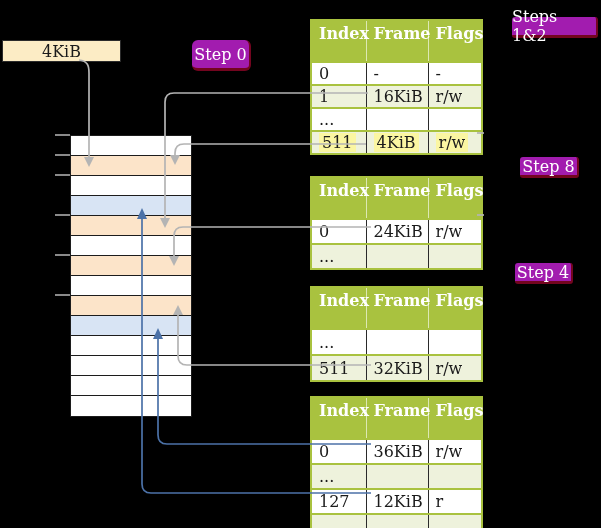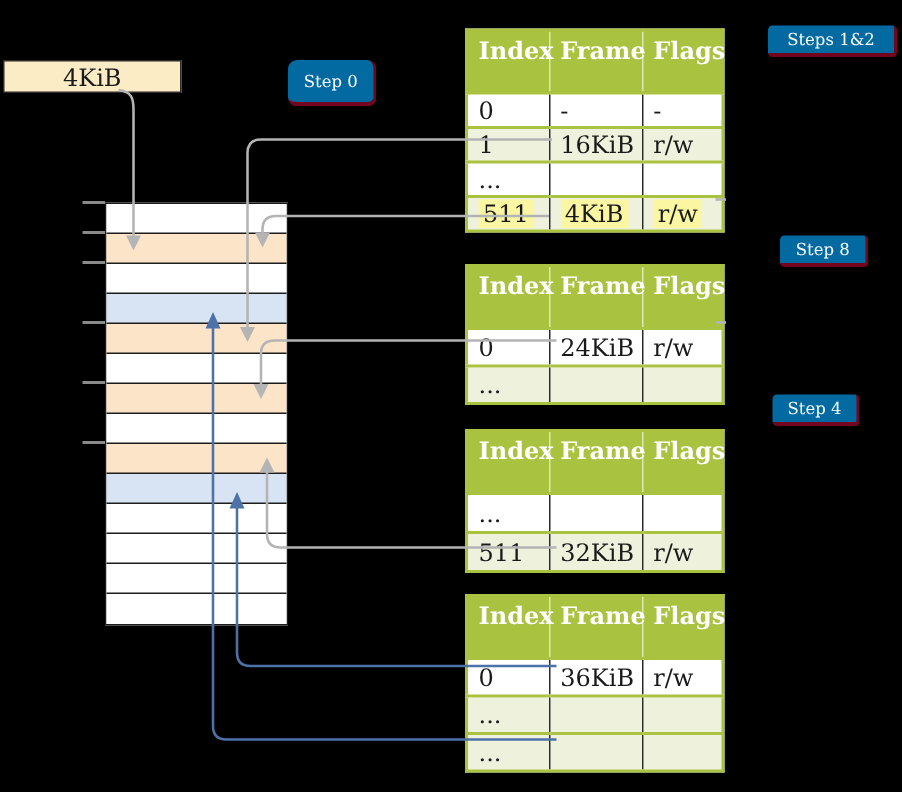--- a/index.html
+++ b/index.html
@@ -6,21 +6,21 @@
   #canvas{position:relative;width:601px;height:528px;background:#000;overflow:hidden;
           font-family:"DejaVu Serif","Liberation Serif",serif;}
 
   
   .label-box{position:absolute;left:2px;top:40px;width:117px;height:20px;
              background:#fcecc5;border:1px solid #2b2b2b;
              display:flex;align-items:center;justify-content:center;
              font-size:16px;color:#1a1a1a;}
 
   
-  .badge{position:absolute;background:#0369a1;color:#fff;font-size:11px;
+  .badge{position:absolute;background:#a21caf;color:#fff;font-size:16px;
          display:flex;align-items:center;justify-content:center;
          border-right:2px solid #73051f;border-bottom:3px solid #73051f;
          border-radius:3px;box-sizing:border-box;}
   .badge.b0{left:192px;top:40px;width:59px;height:31px;border-radius:6px;}
   .badge.b12{left:512px;top:17px;width:86px;height:21px;}
   .badge.b3{left:520px;top:157px;width:59px;height:21px;}
   .badge.b4{left:515px;top:263px;width:58px;height:21px;align-items:center;}
 
   
   .stack{position:absolute;left:70px;top:135px;width:120px;height:280px;
@@ -203,20 +203,25 @@
     <tr>
       <td>0</td>
       <td>36KiB</td>
       <td>r/w</td>
     </tr>
     <tr class="green">
       <td>...</td>
       <td></td>
       <td></td>
     </tr>
+    <tr>
+      <td>127</td>
+      <td>12KiB</td>
+      <td>r</td>
+    </tr>
     <tr class="green">
       <td>...</td>
       <td></td>
       <td></td>
     </tr>
   </tbody>
     </table>
 
   <svg class="overlay" width="601" height="528" viewBox="0 0 601 528">
 

